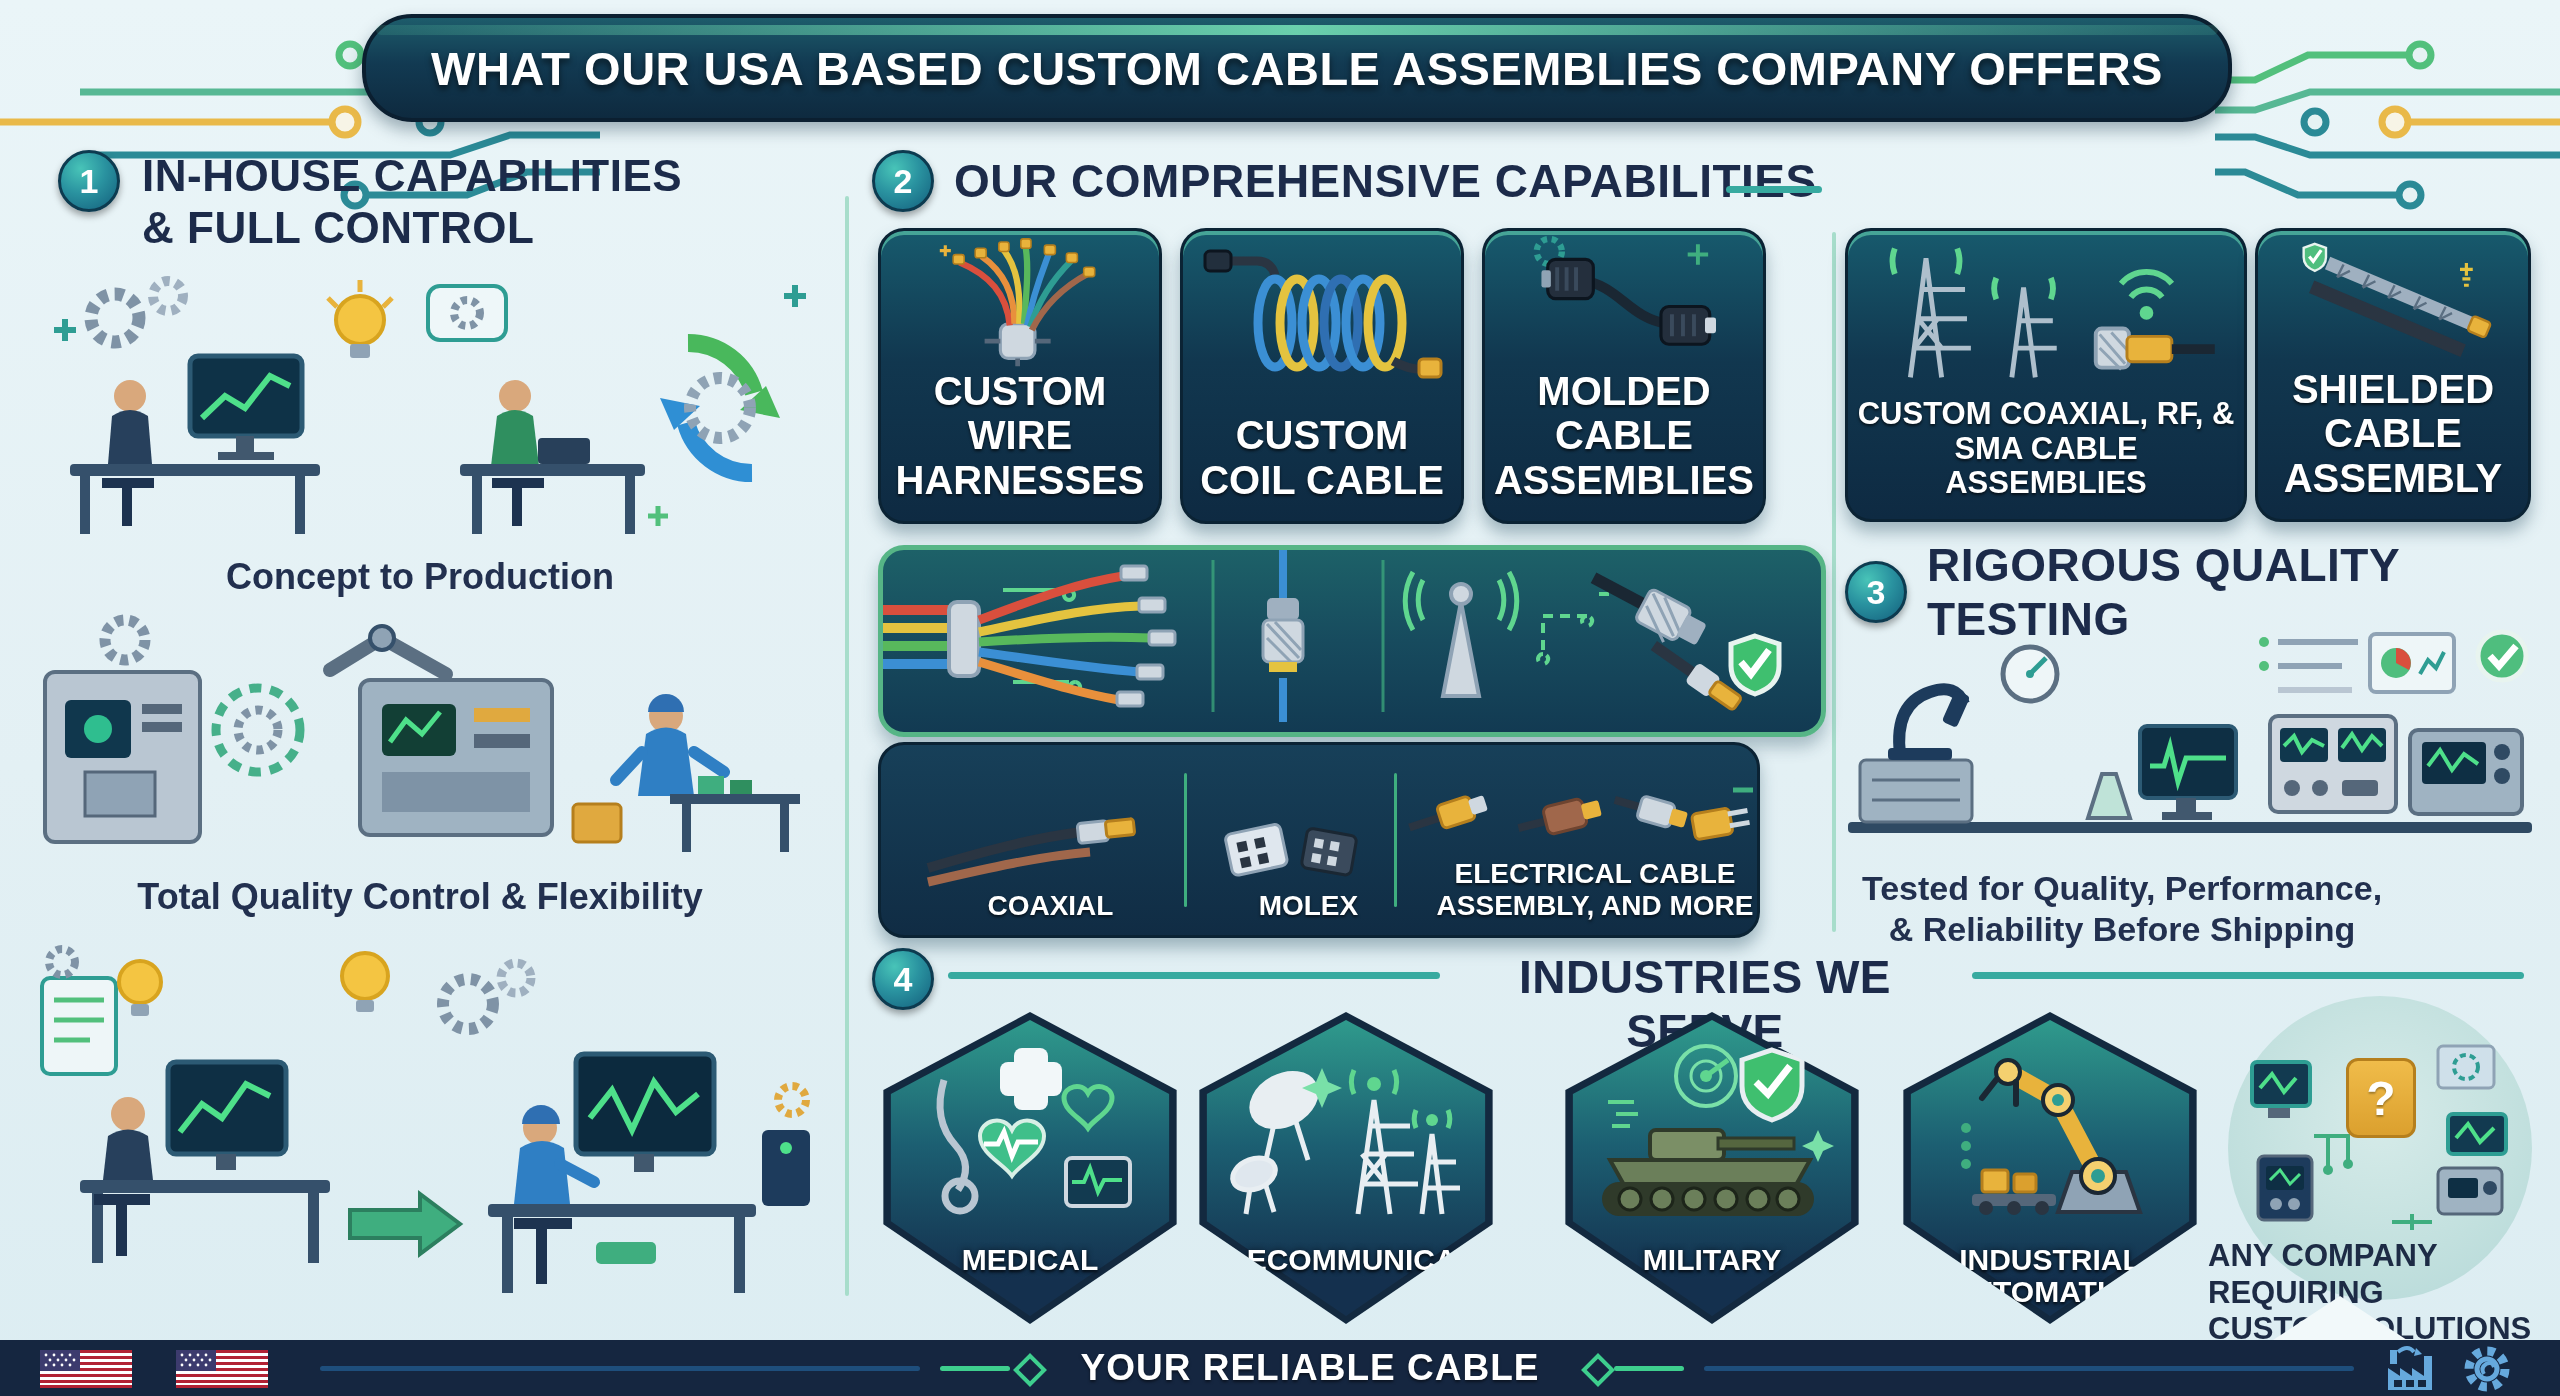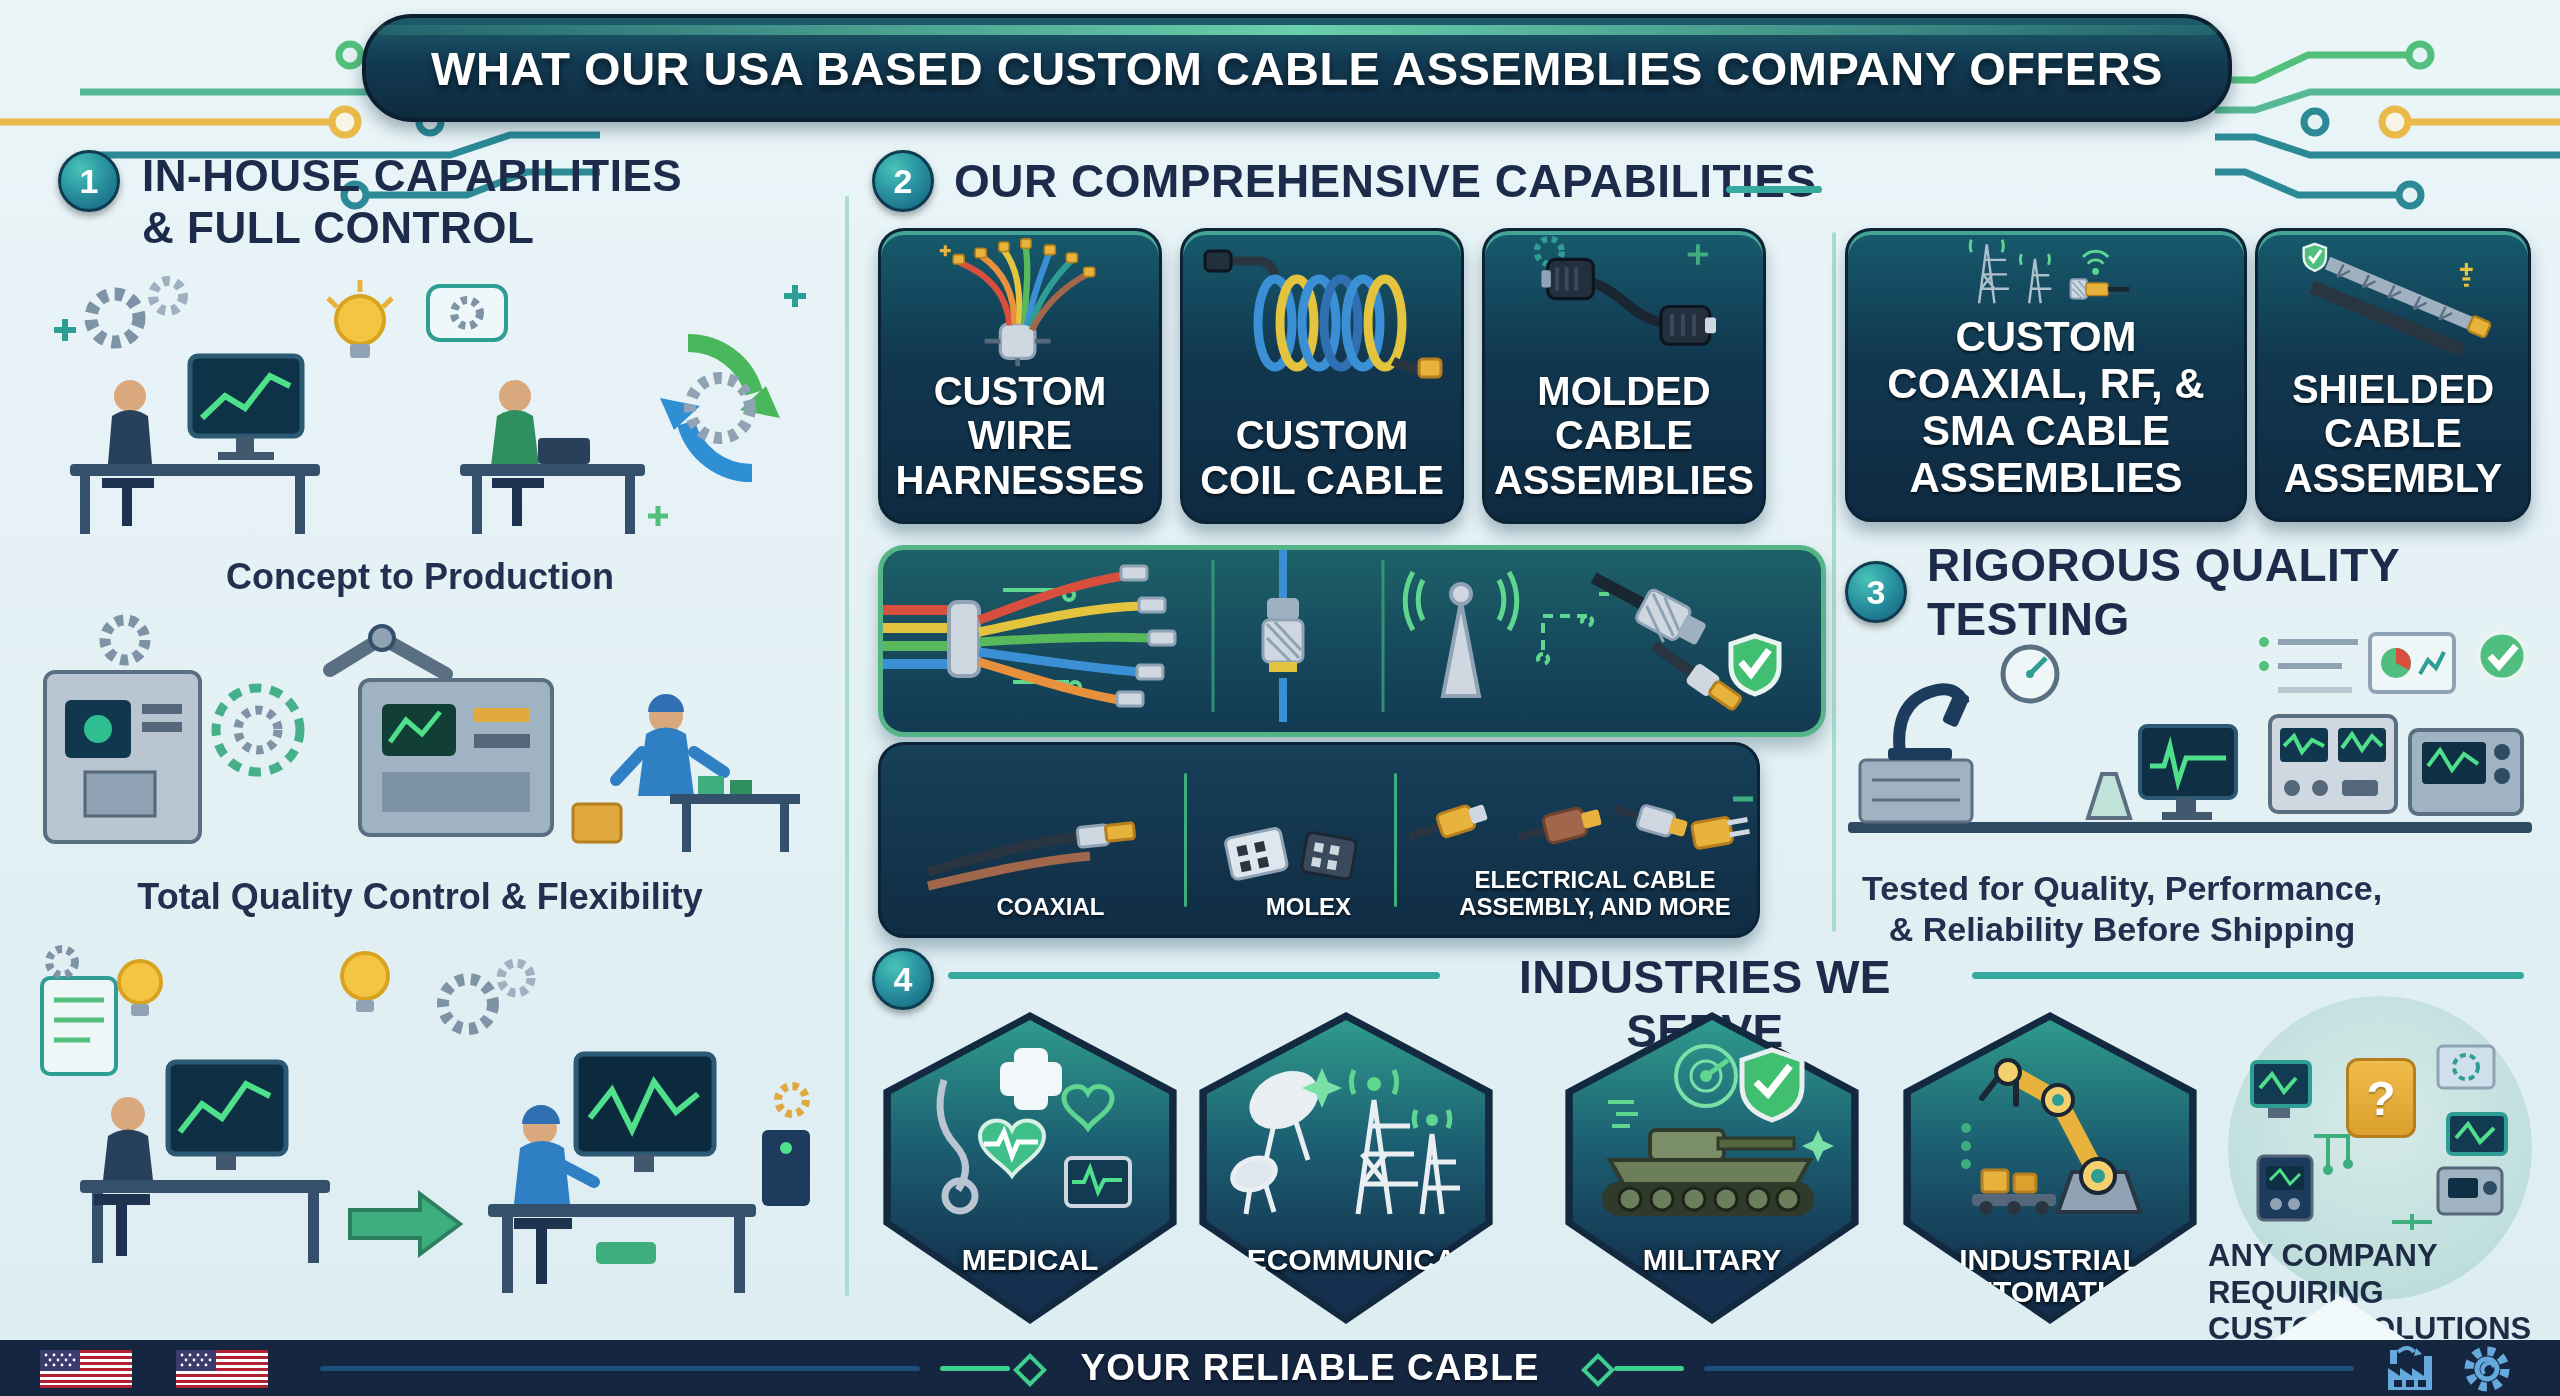--- a/index.html
+++ b/index.html
@@ -33,21 +33,21 @@
     display:flex;flex-direction:column;align-items:center;justify-content:space-between;}
   .card-label{color:#fff;font-weight:bold;font-size:40px;line-height:1.12;text-align:center;
     padding:0 8px 18px;text-shadow:0 2px 3px rgba(0,0,0,.65);}
   .widecard{position:absolute;border-radius:26px;border:5px solid #56b586;
     background:linear-gradient(180deg,#1d6168 0%,#174b5e 50%,#123a52 100%);
     box-shadow:0 10px 16px rgba(30,70,90,.3);}
   .row3card{position:absolute;border-radius:26px;border:3px solid #0b2334;
     background:linear-gradient(180deg,#174059 0%,#102c44 100%);
     box-shadow:0 10px 16px rgba(30,70,90,.35);display:flex;align-items:stretch;}
   .seg{display:flex;flex-direction:column;align-items:center;justify-content:flex-end;padding-bottom:14px;}
-  .seg-label{color:#fff;font-weight:bold;font-size:24px;text-align:center;line-height:1.12;
+  .seg-label{color:#fff;font-weight:bold;font-size:28px;text-align:center;line-height:1.12;
     text-shadow:0 2px 3px rgba(0,0,0,.65);margin-left:36px;}
   .seg-div{width:3px;background:#3fae7f;margin:28px 0;border-radius:2px;}
   
   .hex{position:absolute;width:312px;height:312px;
     clip-path:polygon(50% 0%,97% 25%,97% 68%,50% 100%,3% 68%,3% 25%);
     background:#13293f;filter:drop-shadow(0 8px 8px rgba(20,50,80,.3));}
   .hex-inner{position:absolute;left:8px;top:8px;right:8px;bottom:8px;
     clip-path:polygon(50% 0%,97% 25%,97% 68%,50% 100%,3% 68%,3% 25%);
     background:linear-gradient(180deg,#2f9a8c 0%,#1c5f72 42%,#14304e 88%);}
   .hex-label{position:absolute;left:0;right:0;top:232px;text-align:center;color:#fff;font-weight:bold;
@@ -300,21 +300,21 @@
         <path d="M30 44 a38 38 0 0 1 0 -26 M94 44 a38 38 0 0 0 0 -26"></path>
         <path d="M134 70 a30 30 0 0 1 0 -22 M190 70 a30 30 0 0 0 0 -22"></path>
         <path d="M262 54 a34 34 0 0 1 52 0 M272 68 a20 20 0 0 1 32 0"></path>
       </g>
       <circle cx="288" cy="84" r="7" fill="#5fd68f"></circle>
       <rect x="236" y="100" width="34" height="40" rx="6" fill="#cfd8e0" stroke="#8fa3b5" stroke-width="4"></rect>
       <path d="M240 106 l26 30 M240 120 l22 22 M252 104 l18 20" stroke="#8fa3b5" stroke-width="3"></path>
       <rect x="268" y="108" width="46" height="26" rx="5" fill="#e8b33c" stroke="#b57f1d" stroke-width="3"></rect>
       <path d="M314 121 h44" stroke="#1a2733" stroke-width="10"></path>
     </svg>
-    <div class="card-label" style="font-size:42px">CUSTOM COAXIAL, RF, &amp; SMA CABLE ASSEMBLIES</div>
+    <div class="card-label" style="font-size:31px">CUSTOM COAXIAL, RF, &amp; SMA CABLE ASSEMBLIES</div>
   </div>
 
   <div class="card" style="left:2255px;top:228px;width:270px;height:288px">
     <svg width="244" height="170" viewBox="0 0 244 170">
       <path d="M24 16 l14 5 v12 q0 12 -14 17 q-14 -5 -14 -17 v-12 z" fill="#4fbe7e" stroke="#e8f4ef" stroke-width="3"></path>
       <polyline points="17,32 22,38 32,24" fill="none" stroke="#fff" stroke-width="4"></polyline>
       <path d="M20 70 L210 150" stroke="#2a3542" stroke-width="17"></path>
       <path d="M40 40 L225 118" stroke="#9fb0c0" stroke-width="17"></path>
       <path d="M60 42 l-8 16 M92 55 l-8 16 M124 68 l-8 16 M156 82 l-8 16 M188 95 l-8 16 M52 58 l16 -8 M84 71 l16 -8 M116 84 l16 -8 M148 98 l16 -8 M180 111 l16 -8" stroke="#5b6f82" stroke-width="3"></path>
       <rect x="218" y="110" width="24" height="20" rx="4" fill="#e8b33c" stroke="#b57f1d" stroke-width="3" transform="rotate(23 230 120)"></rect>

